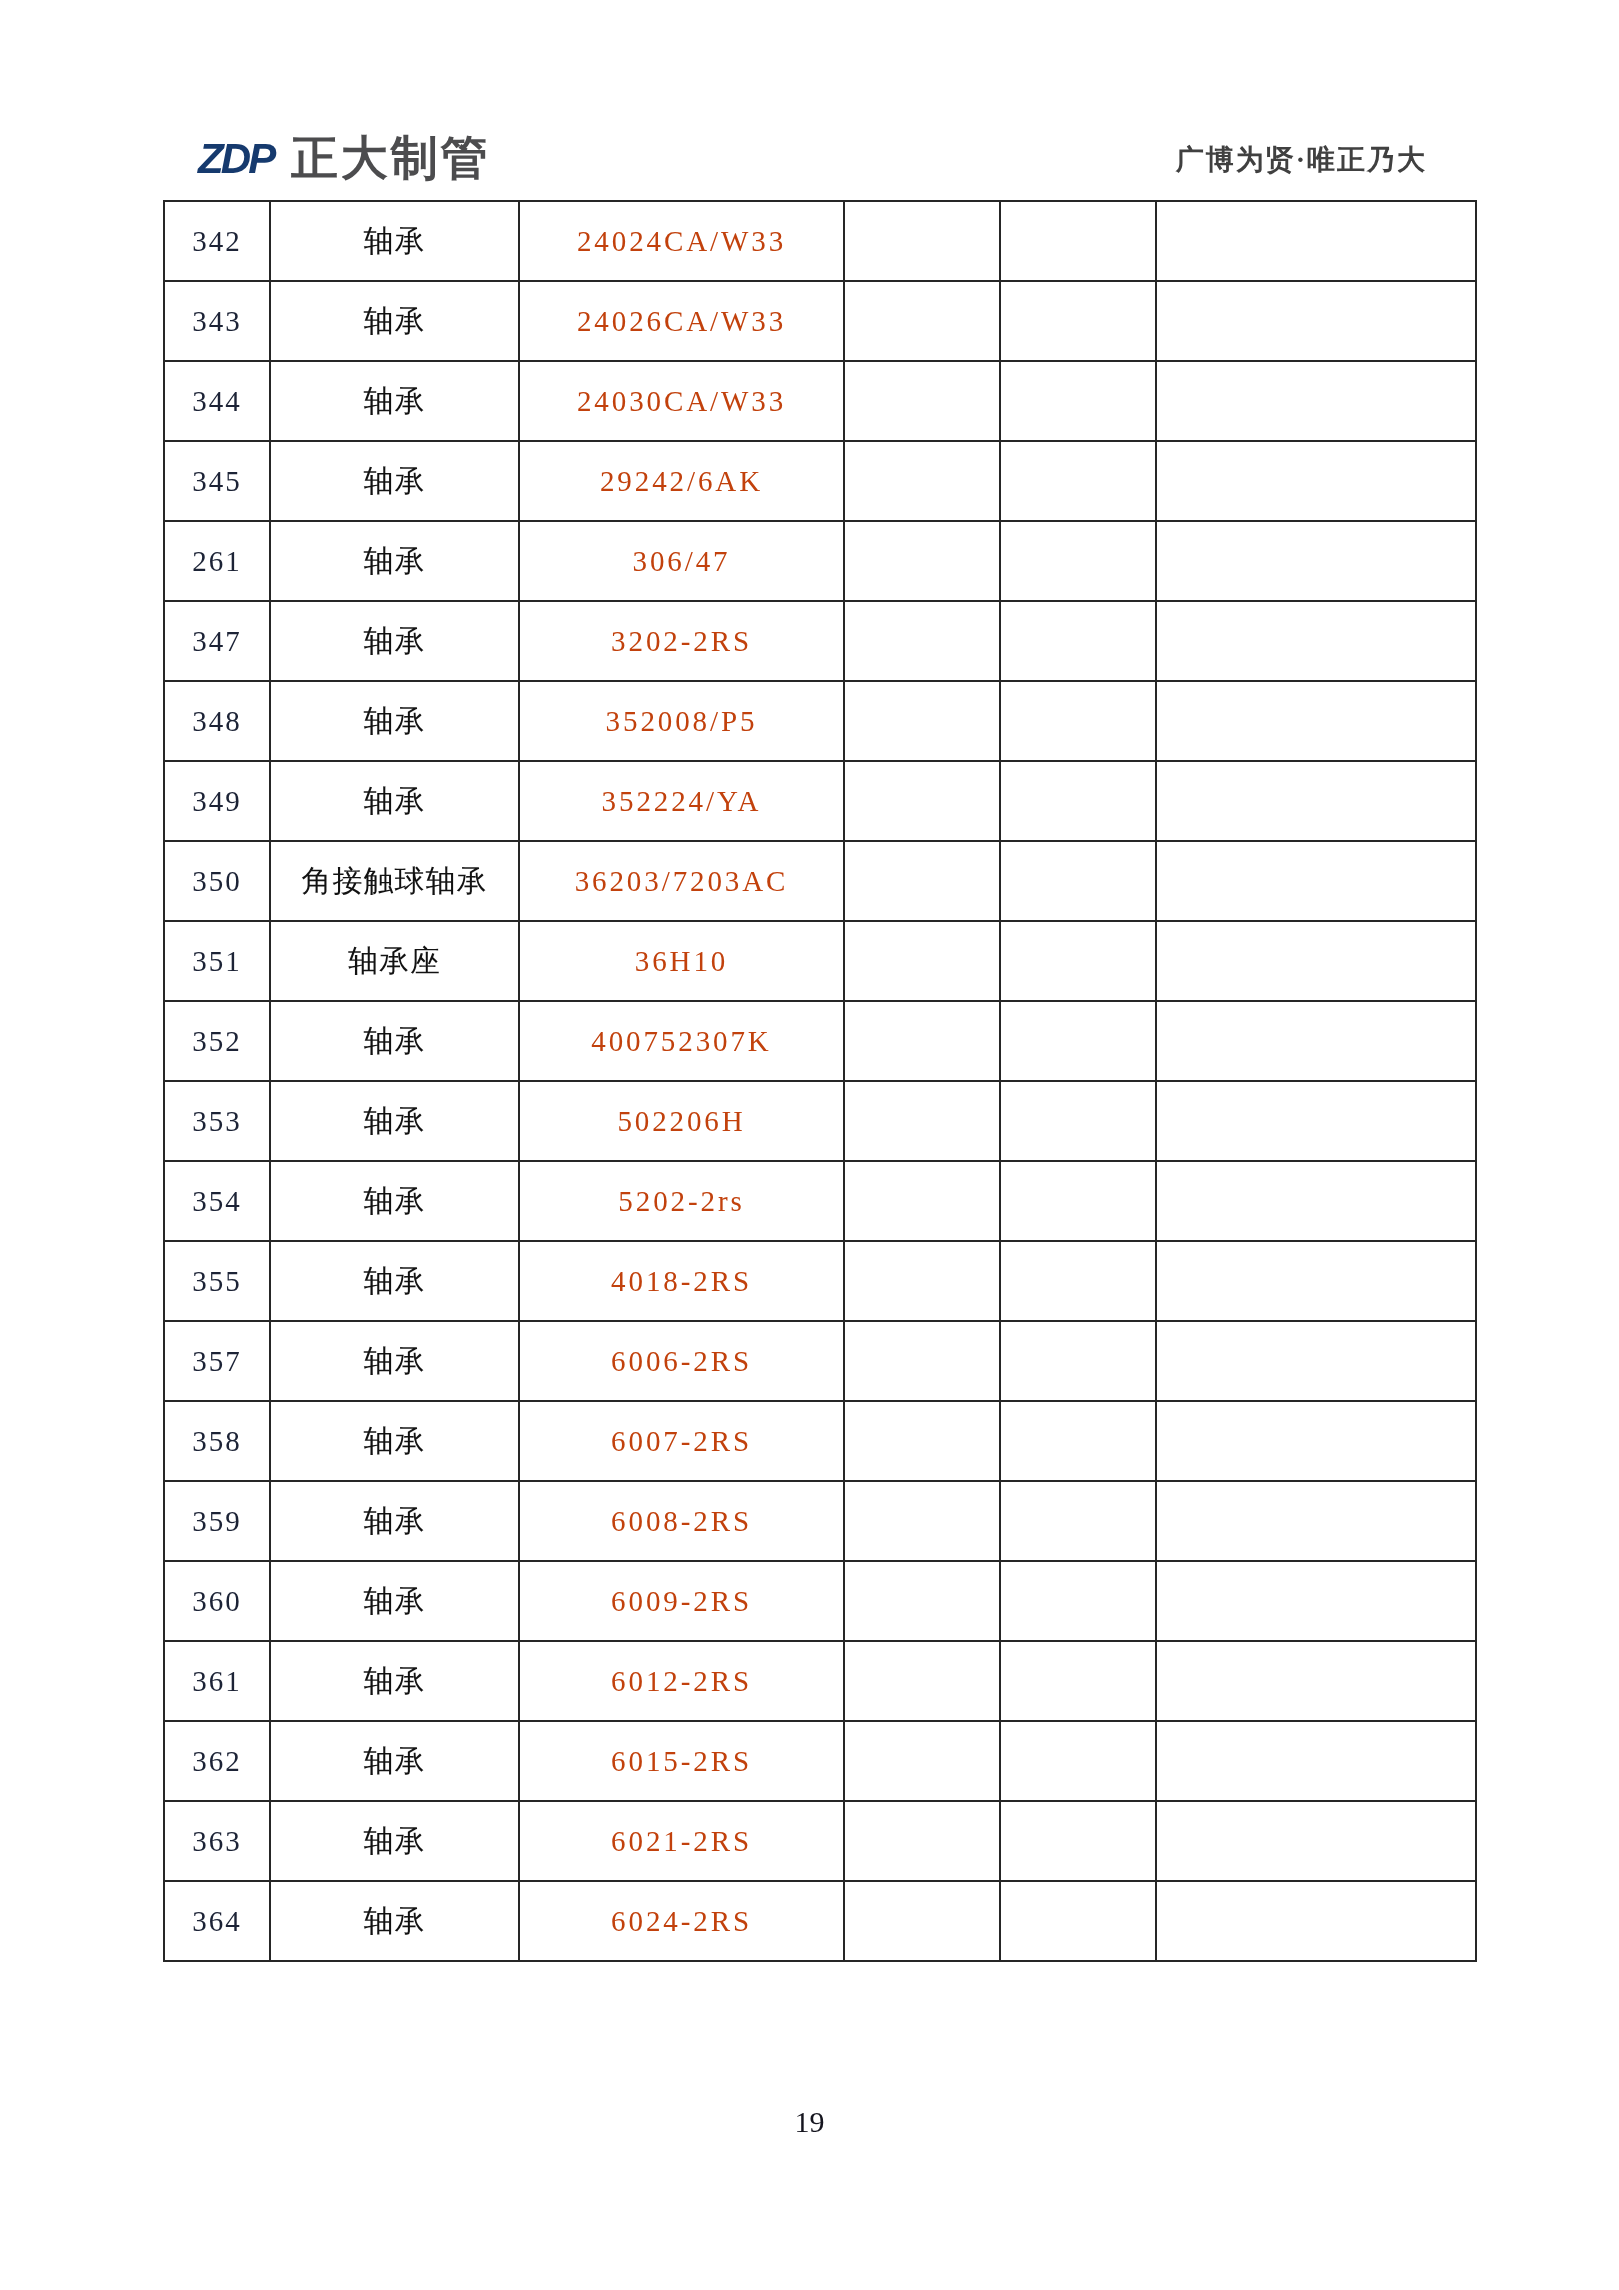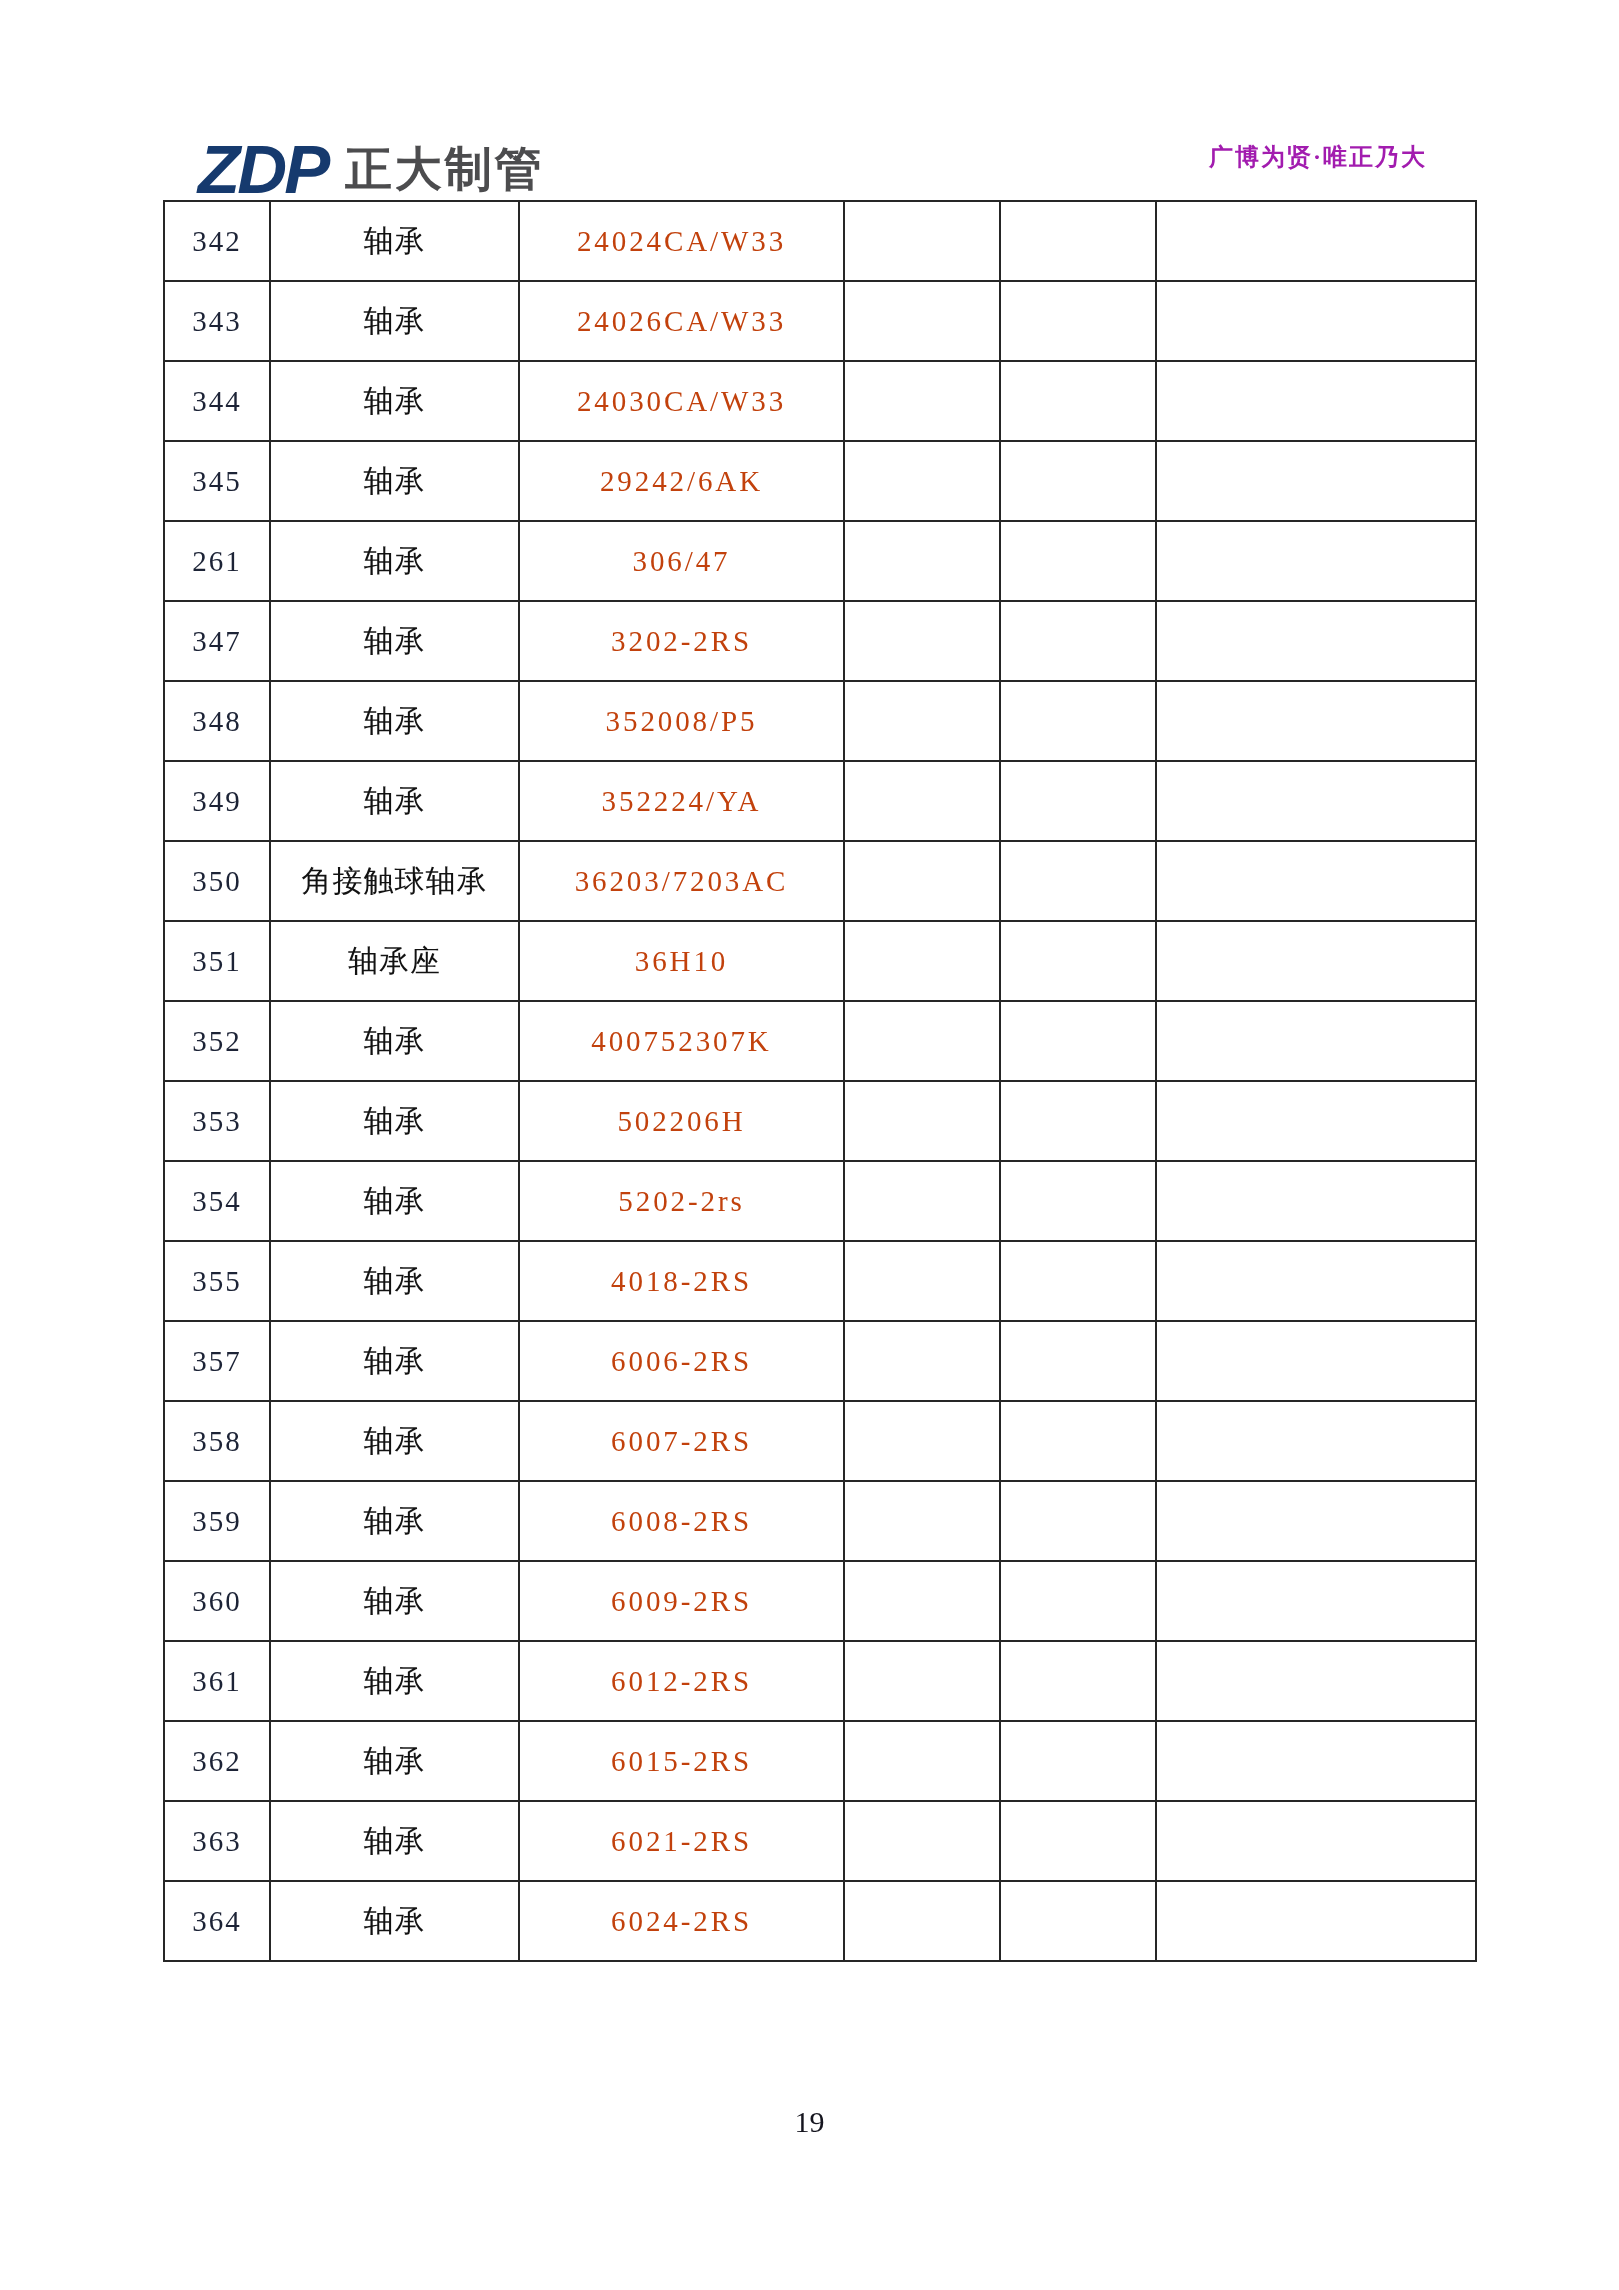--- a/index.html
+++ b/index.html
@@ -14,31 +14,31 @@
 
   
   .logo {
     position: absolute; left: 198px; top: 135px;
     display: flex; align-items: center; gap: 17.6px;
     white-space: nowrap;
   }
   .logo-zdp {
     font-family: "Liberation Sans", sans-serif;
     font-weight: bold; font-style: italic;
-    font-size: 69px; line-height: 1;
+    font-size: 42px; line-height: 1;
     color: #163a6e; letter-spacing: -2.9px;
   }
   .logo-cn {
     font-size: 47px; line-height: 1;
     font-weight: bold; color: #4c4c4e; letter-spacing: 2.9px;
   }
   .tagline {
     position: absolute; right: 192px; top: 141px;
-    font-size: 24px; font-weight: 600;
-    color: #a21caf; letter-spacing: 2px;
+    font-size: 28px; font-weight: 600;
+    color: #404040; letter-spacing: 2px;
     white-space: nowrap;
   }
 
   
   table.parts {
     position: absolute; left: 163px; top: 200px;
     width: 1311px;
     border-collapse: collapse; table-layout: fixed;
     border: 2.9px solid #262626;
     padding-left: 8px;

